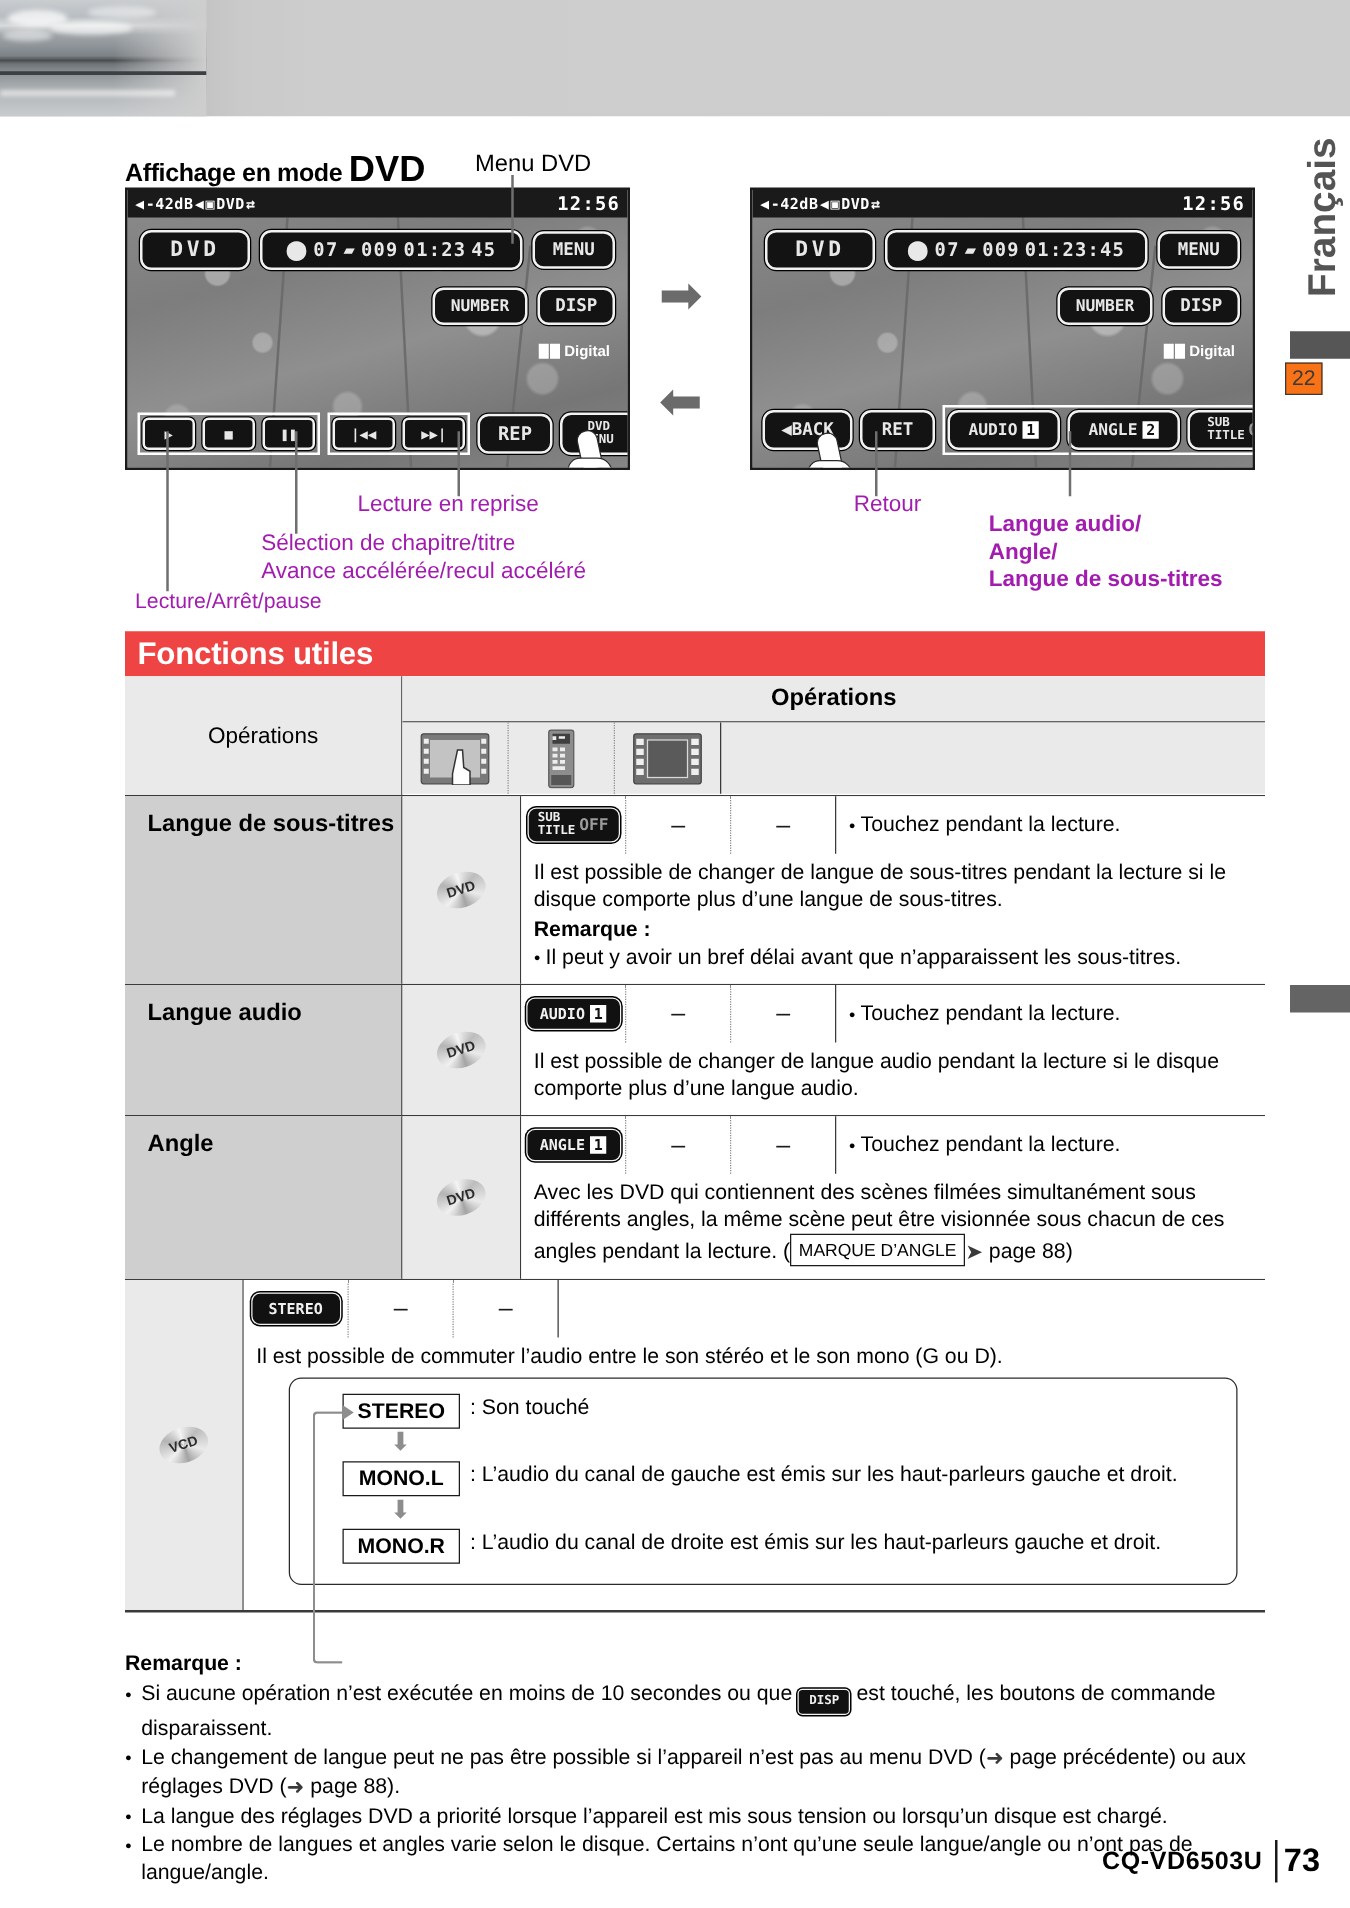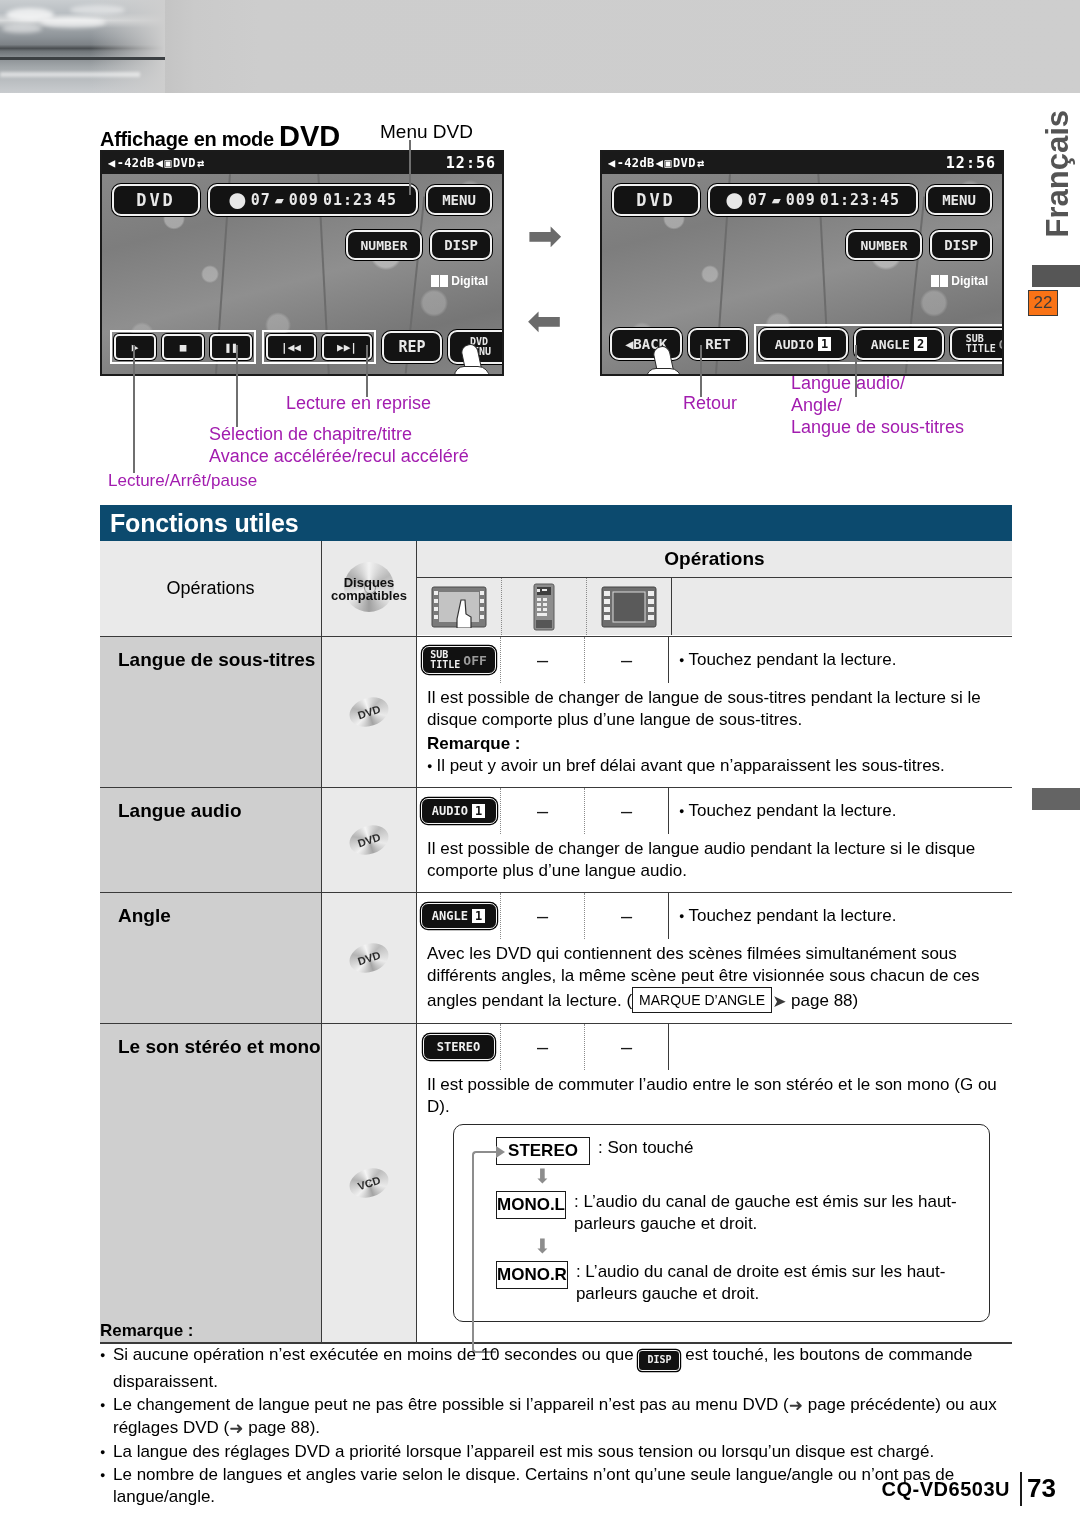--- a/index.html
+++ b/index.html
@@ -95,21 +95,21 @@
 
   .arrow-blk{position:absolute;color:#6b6b6b;font-size:42px;line-height:1;}
   #arr-right{left:527px;top:215px;}
   #arr-left{left:527px;top:300px;}
 
   .lead{position:absolute;background:#6f6f6f;}
   .lead.v{width:1.5px;}
   .caption{position:absolute;font-size:18px;color:#a21caf;line-height:22px;}
 
   
-  #band{position:absolute;left:100px;top:505px;width:912px;height:36px;background:#0c4a6e;}
+  #band{position:absolute;left:100px;top:505px;width:912px;height:36px;background:#ef4444;}
   #band .t{position:absolute;left:10px;top:4px;color:#fff;font-size:25px;font-weight:bold;letter-spacing:-.2px;}
 
   
   #tbl{position:absolute;left:100px;top:541px;width:912px;}
   .tr{display:flex;position:relative;}
   .c-op{width:222px;background:#cfcfcf;box-sizing:border-box;border-right:1.5px solid #3a3a3a;}
   .c-disc{width:95px;background:#eaeaea;box-sizing:border-box;border-right:1.5px solid #3a3a3a;
      display:flex;align-items:center;justify-content:center;}
   .c-ops{flex:1;background:#fff;box-sizing:border-box;}
 
@@ -340,44 +340,34 @@
 <div class="lead v" style="left:236px;top:345px;height:82px;"></div>
 <div class="lead v" style="left:133px;top:345px;height:128px;"></div>
 <div class="lead v" style="left:700px;top:345px;height:52px;"></div>
 <div class="lead v" style="left:855px;top:345px;height:52px;"></div>
 
 <div class="caption" style="left:286px;top:392px;">Lecture en reprise</div>
 <div class="caption" style="left:209px;top:423px;text-align:center;">Sélection de chapitre/titre</div>
 <div class="caption" style="left:209px;top:445px;">Avance accélérée/recul accéléré</div>
 <div class="caption" style="left:108px;top:470px;font-size:17px;">Lecture/Arrêt/pause</div>
 <div class="caption" style="left:683px;top:392px;">Retour</div>
-<div class="caption" style="left:791px;top:372px;">
+<div class="caption" style="left:791px;top:408px;font-weight:bold;">
   <div>Langue audio/</div>
   <div>Angle/</div>
   <div>Langue de sous-titres</div>
 </div>
 
 <div id="band">
   <div class="t">Fonctions utiles</div>
 </div>
 
 <div id="tbl">
 
   <div class="tr" id="thead">
     <div class="c-op">Opérations</div>
-    <div class="c-disc">
-      <div class="disc-icon">
-        <div class="d"></div>
-          <div class="hole"></div>
-        <div class="lab">
-          <div>Disques</div>
-          <div>compatibles</div>
-        </div>
-      </div>
-    </div>
     <div class="c-ops">
       <div class="ops-title">Opérations</div>
       <div class="ops-icons">
         <div class="ic">
           <svg width="56" height="42" viewBox="0 0 56 42">
             <rect x="1" y="1" width="54" height="40" rx="2" fill="#7a7a7a" stroke="#4a4a4a"></rect>
             <rect x="8" y="6" width="40" height="30" fill="#c3c3c3"></rect>
             <g fill="#efefef">
                 <rect x="3" y="5" width="4" height="4"></rect>
                 <rect x="3" y="13" width="4" height="4"></rect>
@@ -519,23 +509,20 @@
             <span class="bullet">Touchez pendant la lecture.</span>
           </div>
       </div>
       <div class="opsbody">
         <span>Avec les DVD qui contiennent des scènes filmées simultanément sous différents angles, la même scène peut être visionnée sous chacun de ces angles pendant la lecture. (</span><span class="kbox">MARQUE D’ANGLE</span><span class="rarrow">➤</span><span> page 88)</span>
       </div>
     </div>
   </div>
 
   <div class="tr" style="border-bottom:2.5px solid #3a3a3a;">
-    <div class="c-op">
-      <div class="r-title">Le son stéréo et mono</div>
-    </div>
     <div class="c-disc">
       <div class="dvdmark">
         <div class="ell"></div>
           <div class="tx">VCD</div>
       </div>
     </div>
     <div class="c-ops">
       <div class="opsgrid">
         <div class="cell">
           <span class="btn-mini bm-stereo">STEREO</span>

